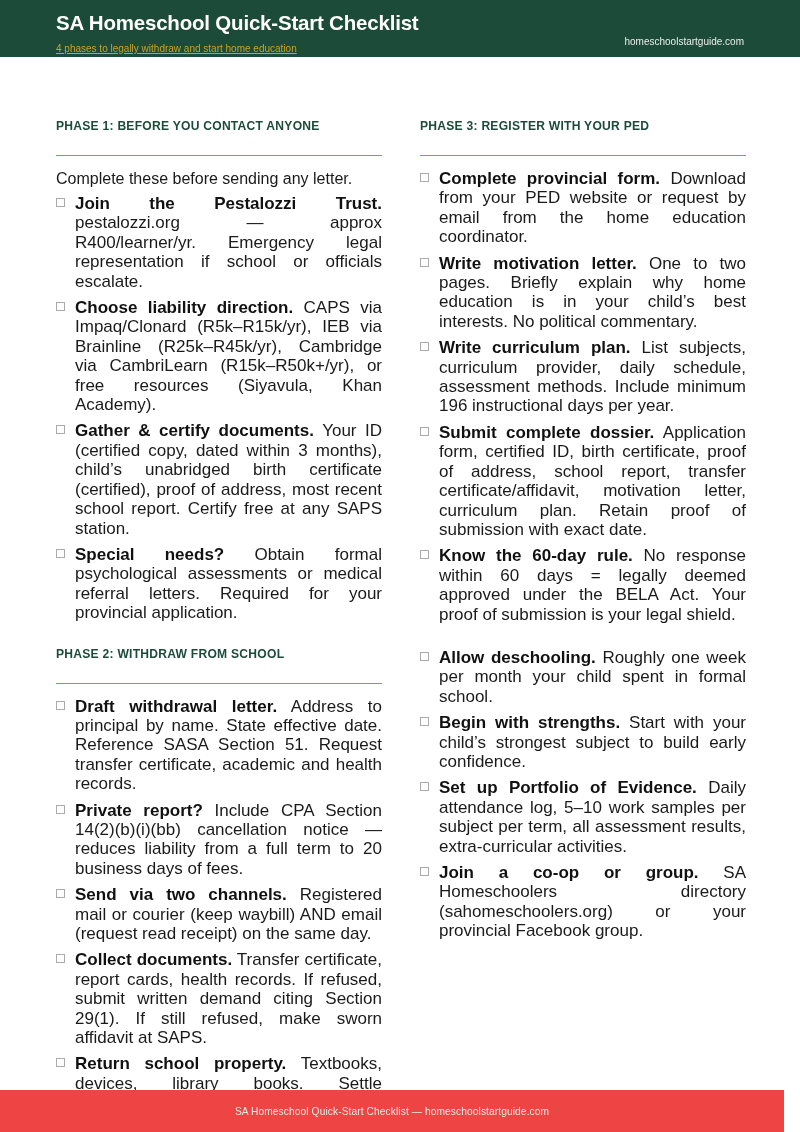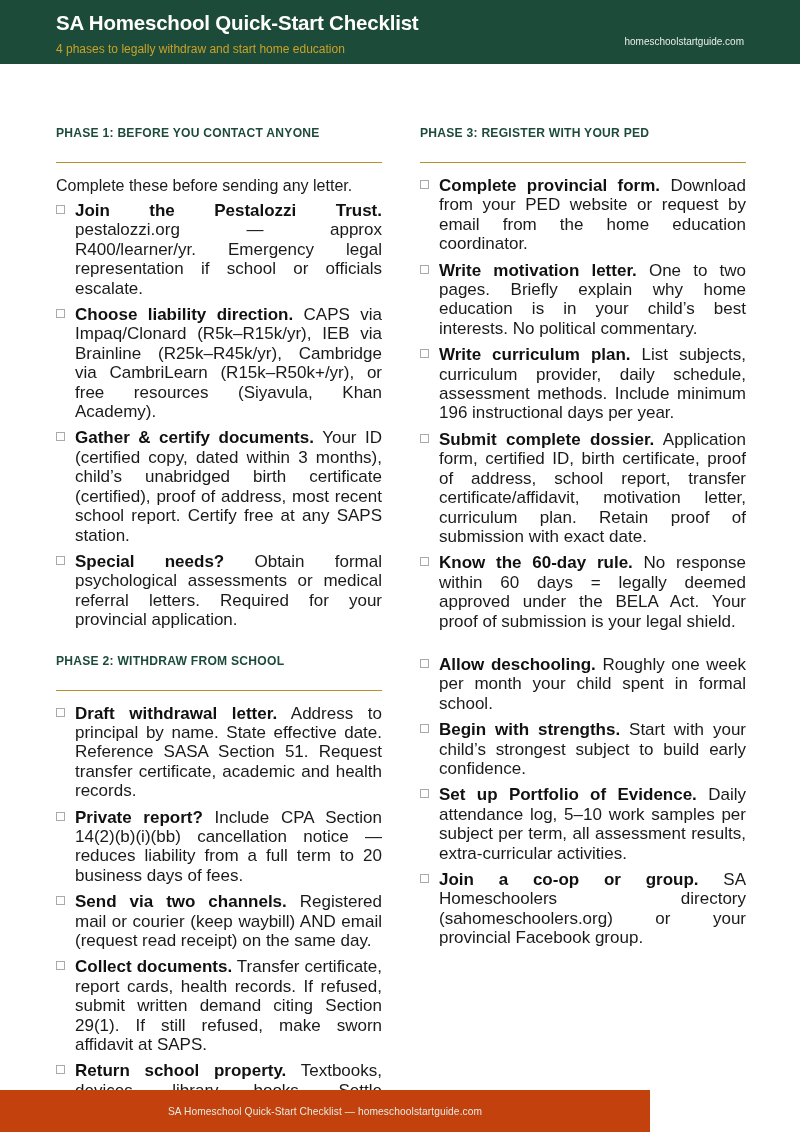--- a/index.html
+++ b/index.html
@@ -10,37 +10,38 @@
     background: #ffffff;
     font-family: "Liberation Sans", sans-serif;
     color: #1a1a1a;
     position: relative;
     overflow: hidden;
   }
 
   
   .header {
     background: #1d4b3a;
-    height: 64px;
+    height: 57px;
     padding: 8px 56px 0 56px;
     position: relative;
   }
   .header-title {
     font-size: 20.5px;
     font-weight: bold;
     color: #ffffff;
     letter-spacing: -0.2px;
     line-height: 26px;
     margin: 2px 0 0 0;
   }
   .header-subtitle {
-    font-size: 12px;
+    font-size: 10px;
     color: #c9a227;
     line-height: 16px;
     margin-top: 5px;
+    text-decoration: underline;
   }
   .header-site {
     position: absolute;
     right: 56px;
     top: 36px;
     font-size: 10px;
     color: #e8eee9;
   }
 
   
@@ -102,23 +103,23 @@
     font-weight: bold;
     color: #111111;
   }
   .item-body { color: #1a1a1a; }
 
   
   .footer {
     position: absolute;
     left: 0;
     bottom: 0;
-    width: 650px;
+    width: 784px;
     height: 42px;
-    background: #c2410c;
+    background: #ef4444;
     display: flex;
     align-items: center;
     justify-content: center;
   }
   .footer-text {
     font-size: 10.2px;
     color: #e3ebe5;
     letter-spacing: 0.1px;
   }
 </style>

